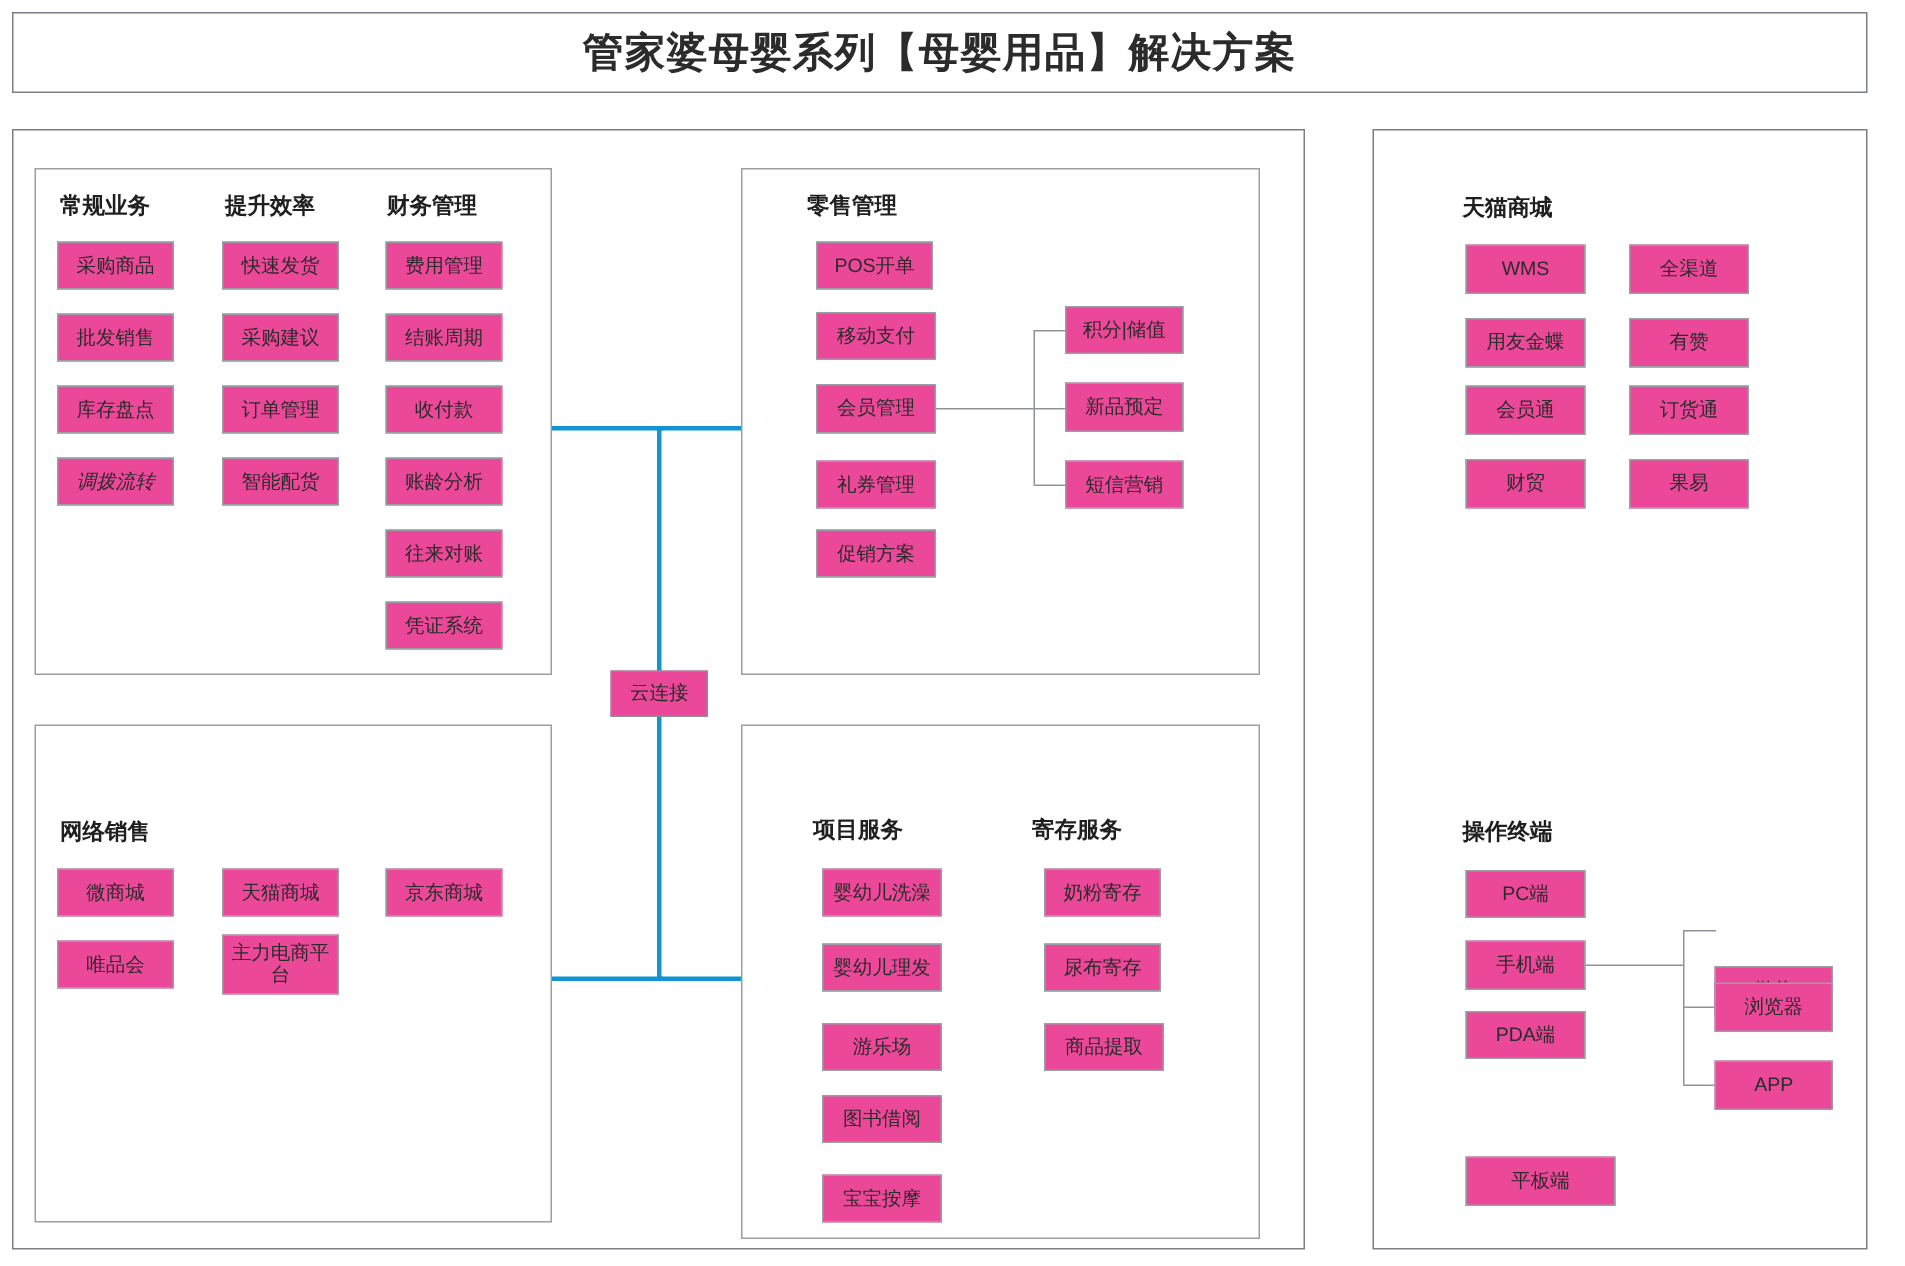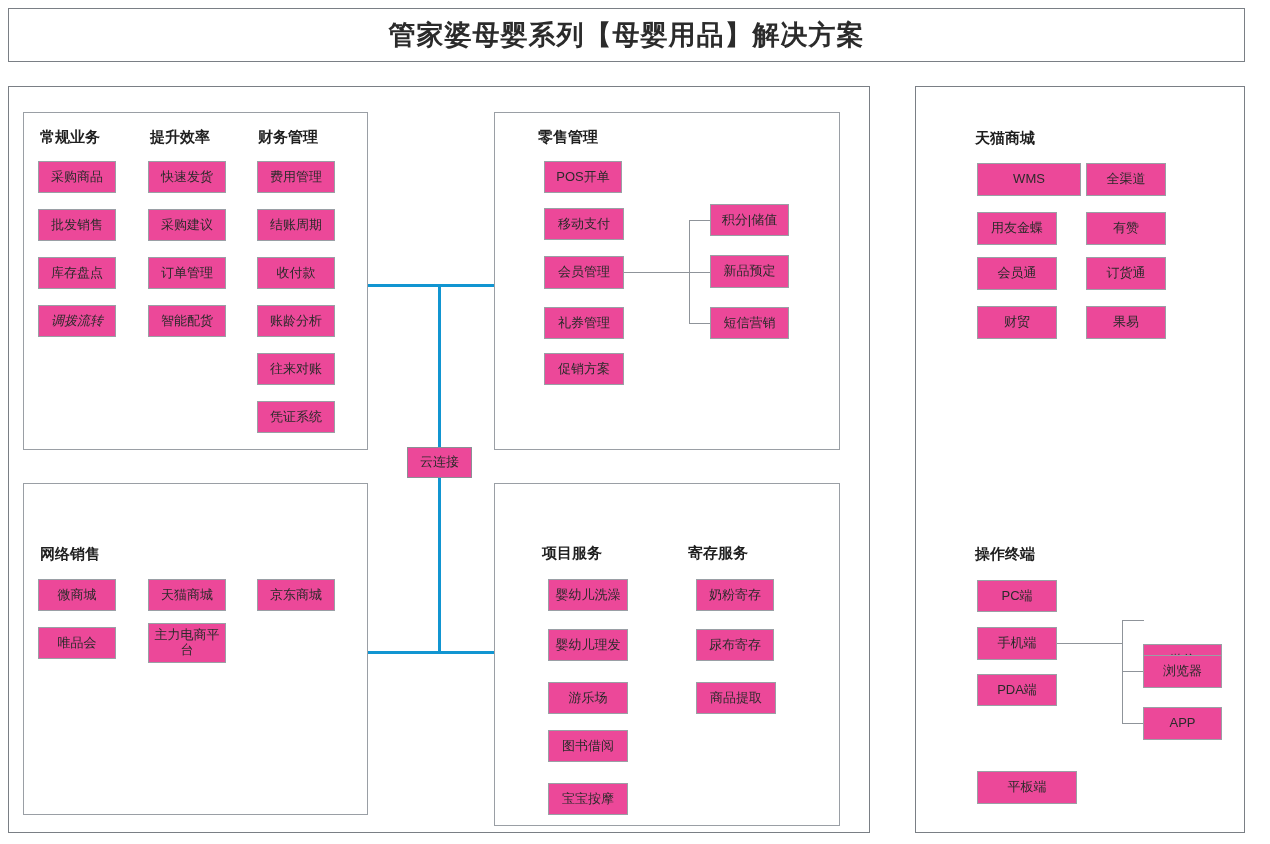--- a/index.html
+++ b/index.html
@@ -193,21 +193,21 @@
   <div class="node" style="left:548px; top:682px; width:80px; height:32px;">游乐场</div>
   <div class="node" style="left:548px; top:730px; width:80px; height:32px;">图书借阅</div>
   <div class="node" style="left:548px; top:783px; width:80px; height:32px;">宝宝按摩</div>
 
   <div class="node" style="left:696px; top:579px; width:78px; height:32px;">奶粉寄存</div>
   <div class="node" style="left:696px; top:629px; width:78px; height:32px;">尿布寄存</div>
   <div class="node" style="left:696px; top:682px; width:80px; height:32px;">商品提取</div>
 
   <div class="group-title" style="left:975px; top:129px;">天猫商城</div>
 
-  <div class="node" style="left:977px; top:163px; width:104px; height:33px;">WMS</div>
+  <div class="node" style="left:977px; top:163px; width:80px; height:33px;">WMS</div>
   <div class="node" style="left:977px; top:212px; width:80px; height:33px;">用友金蝶</div>
   <div class="node" style="left:977px; top:257px; width:80px; height:33px;">会员通</div>
   <div class="node" style="left:977px; top:306px; width:80px; height:33px;">财贸</div>
 
   <div class="node" style="left:1086px; top:163px; width:80px; height:33px;">全渠道</div>
   <div class="node" style="left:1086px; top:212px; width:80px; height:33px;">有赞</div>
   <div class="node" style="left:1086px; top:257px; width:80px; height:33px;">订货通</div>
   <div class="node" style="left:1086px; top:306px; width:80px; height:33px;">果易</div>
 
   <div class="group-title" style="left:975px; top:545px;">操作终端</div>

